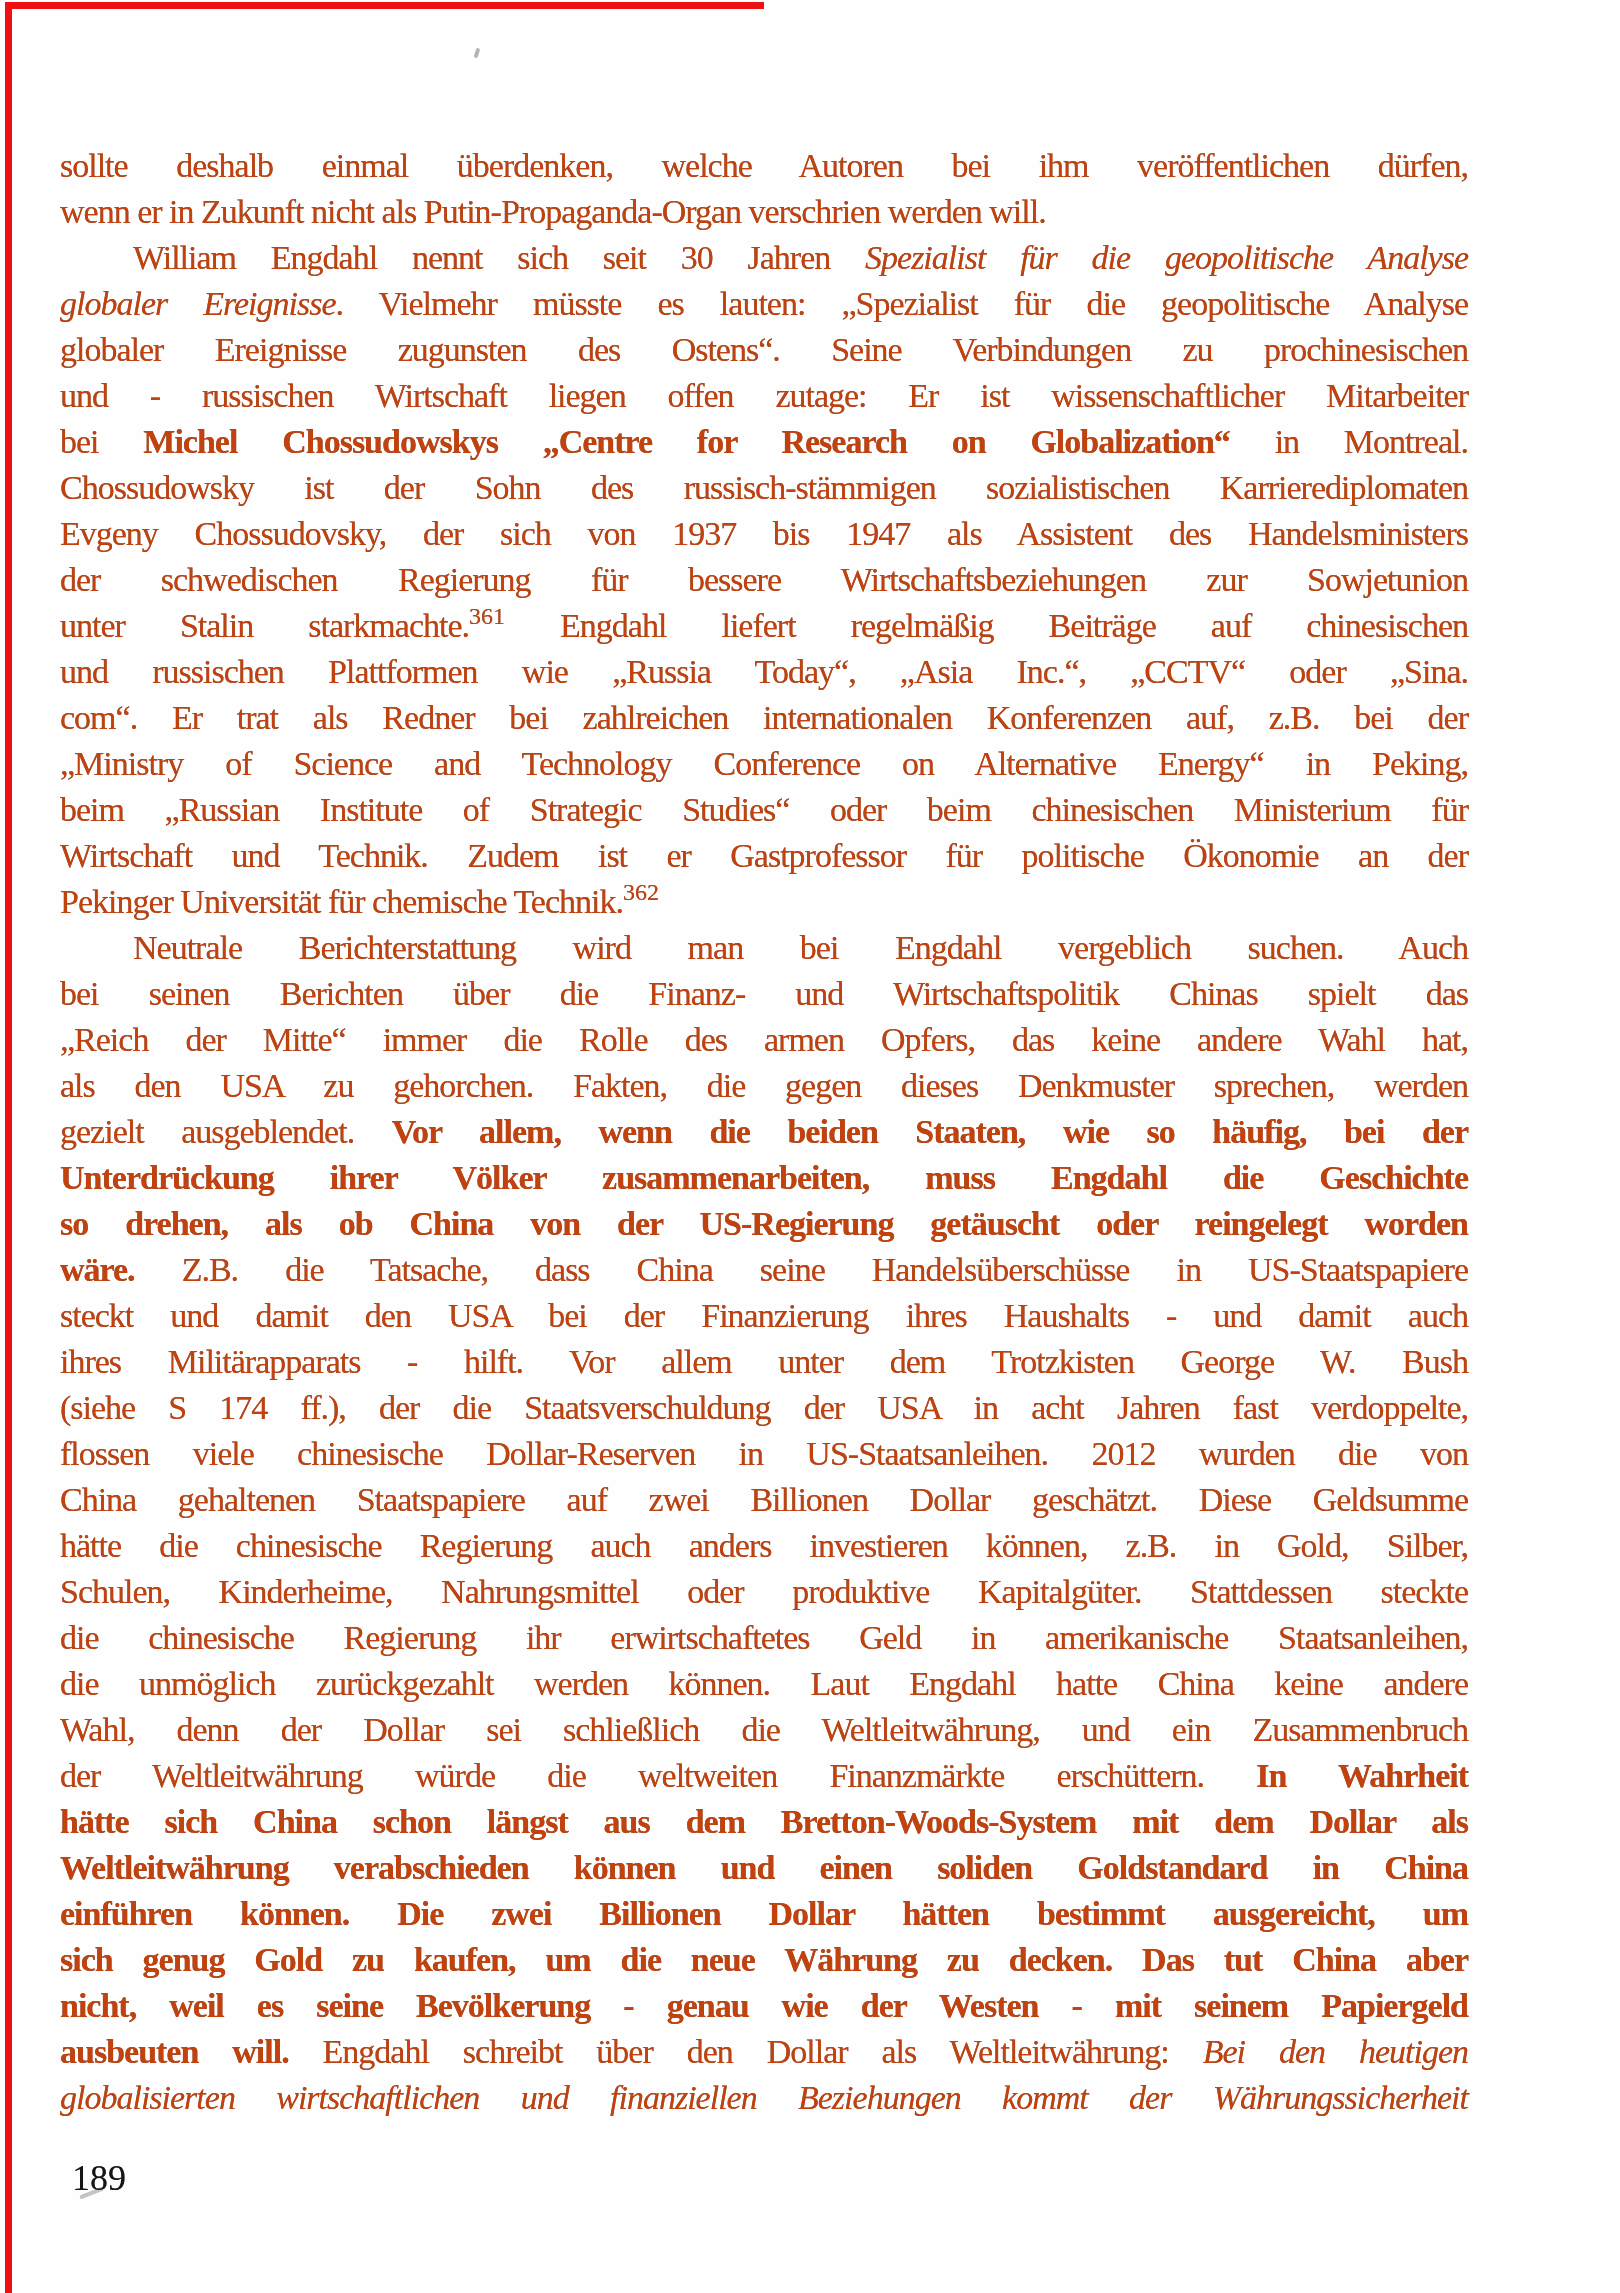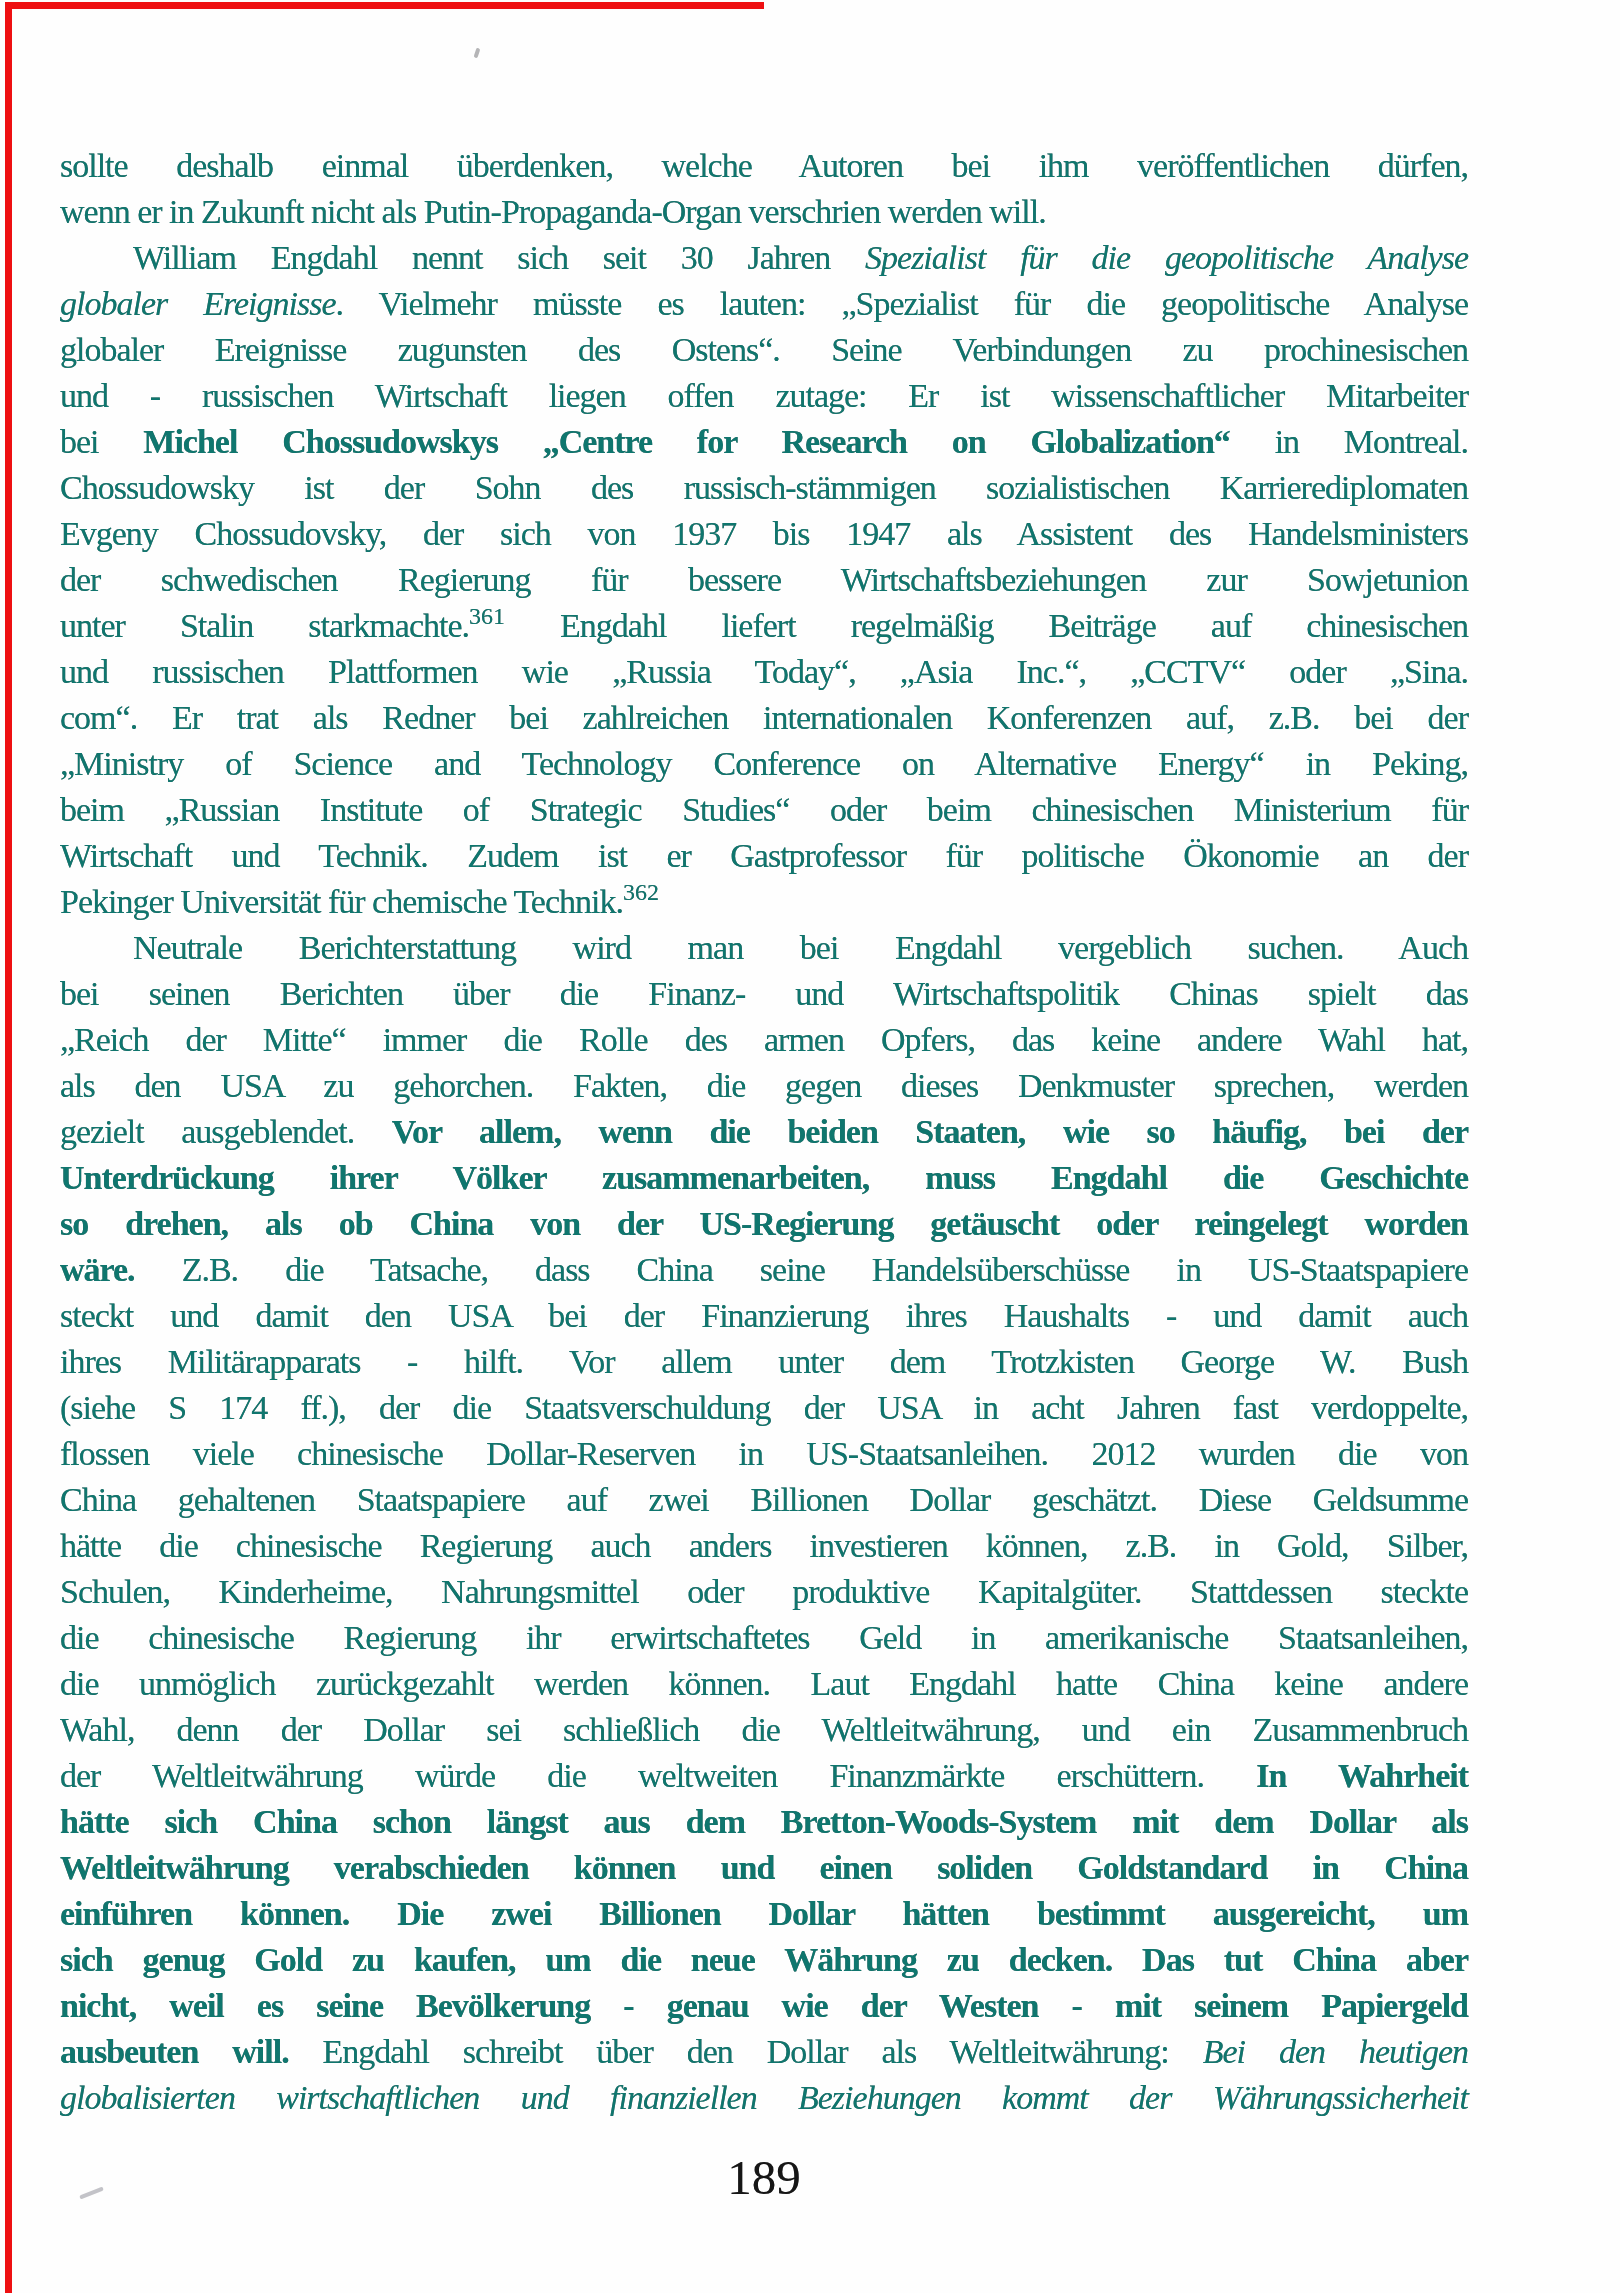--- a/index.html
+++ b/index.html
@@ -10,21 +10,21 @@
     overflow: hidden;
     font-family: "Liberation Serif", "DejaVu Serif", serif;
   }
   .scan-edge { position: absolute; background: #ee1012; }
   .scan-edge.left { left: 4.8px; top: 1.9px; width: 6.8px; height: 2291px; }
   .scan-edge.top  { left: 4.8px; top: 1.9px; width: 759px; height: 6.8px; }
 
   .page-text {
     position: absolute;
     left: 60px; top: 143px; width: 1408px;
-    color: #0f766e;
+    color: #c2410c;
     font-size: 34px;
     letter-spacing: -1px;
     text-shadow: 0 0 0.5px rgba(10,10,10,.55);
   }
   .line {
     line-height: 46px;
     height: 46px;
     text-align: justify;
     text-align-last: justify;
     text-justify: inter-word;
@@ -36,24 +36,24 @@
   .seg-n { font-weight: normal; }
   .seg-b { font-weight: bold; margin-top: 24px; }
   .seg-i { font-style: italic; }
   .seg-sup {
     font-size: 24px;
     position: relative; top: -13.5px;
     letter-spacing: 0;
   }
   .page-number {
     position: absolute;
-    left: 60px; top: 2157px; width: 1408px;
-    text-align: center;
+    left: 72px; top: 2157px; width: 1408px;
+    text-align: left;
     color: #161616;
-    font-size: 49px;
+    font-size: 36px;
     line-height: 42px;
     text-shadow: 0 0 0.5px rgba(10,10,10,.5);
   }
   .speck {
     position: absolute;
     left: 475px; top: 48px;
     width: 3.9px; height: 9.7px;
     background: #8d8d90;
     transform: rotate(18deg);
     opacity: .65;

